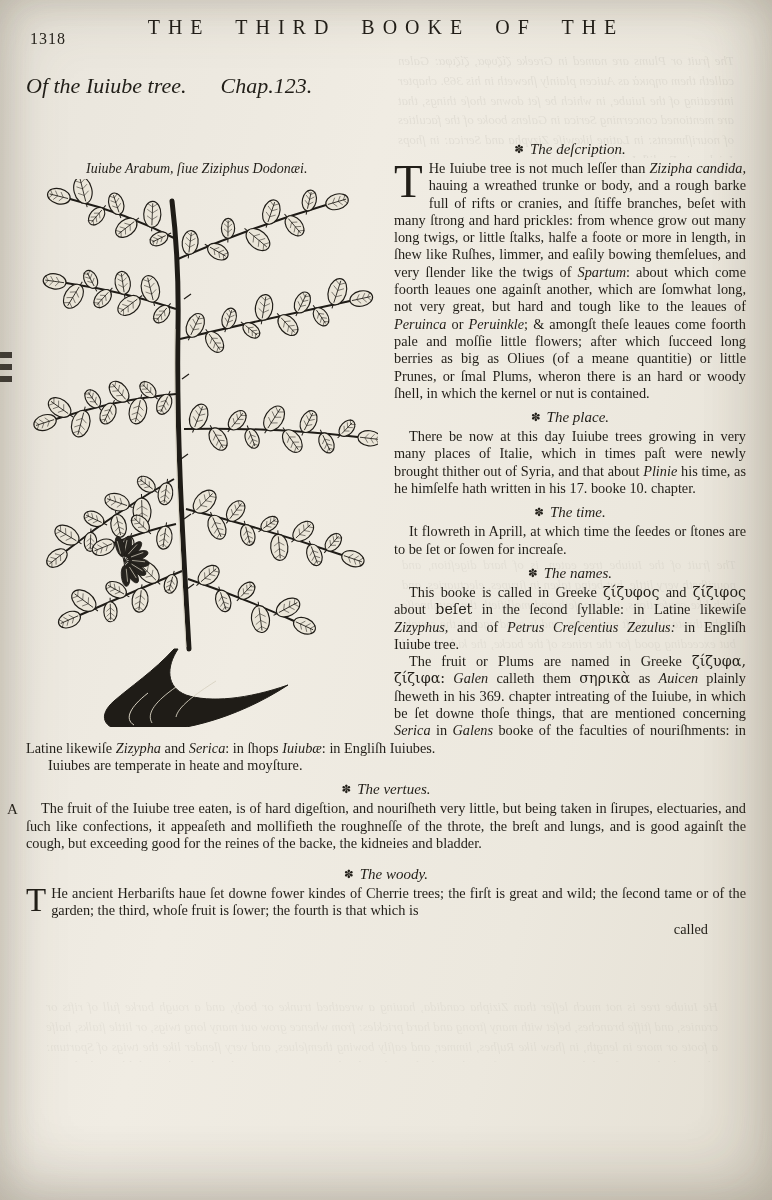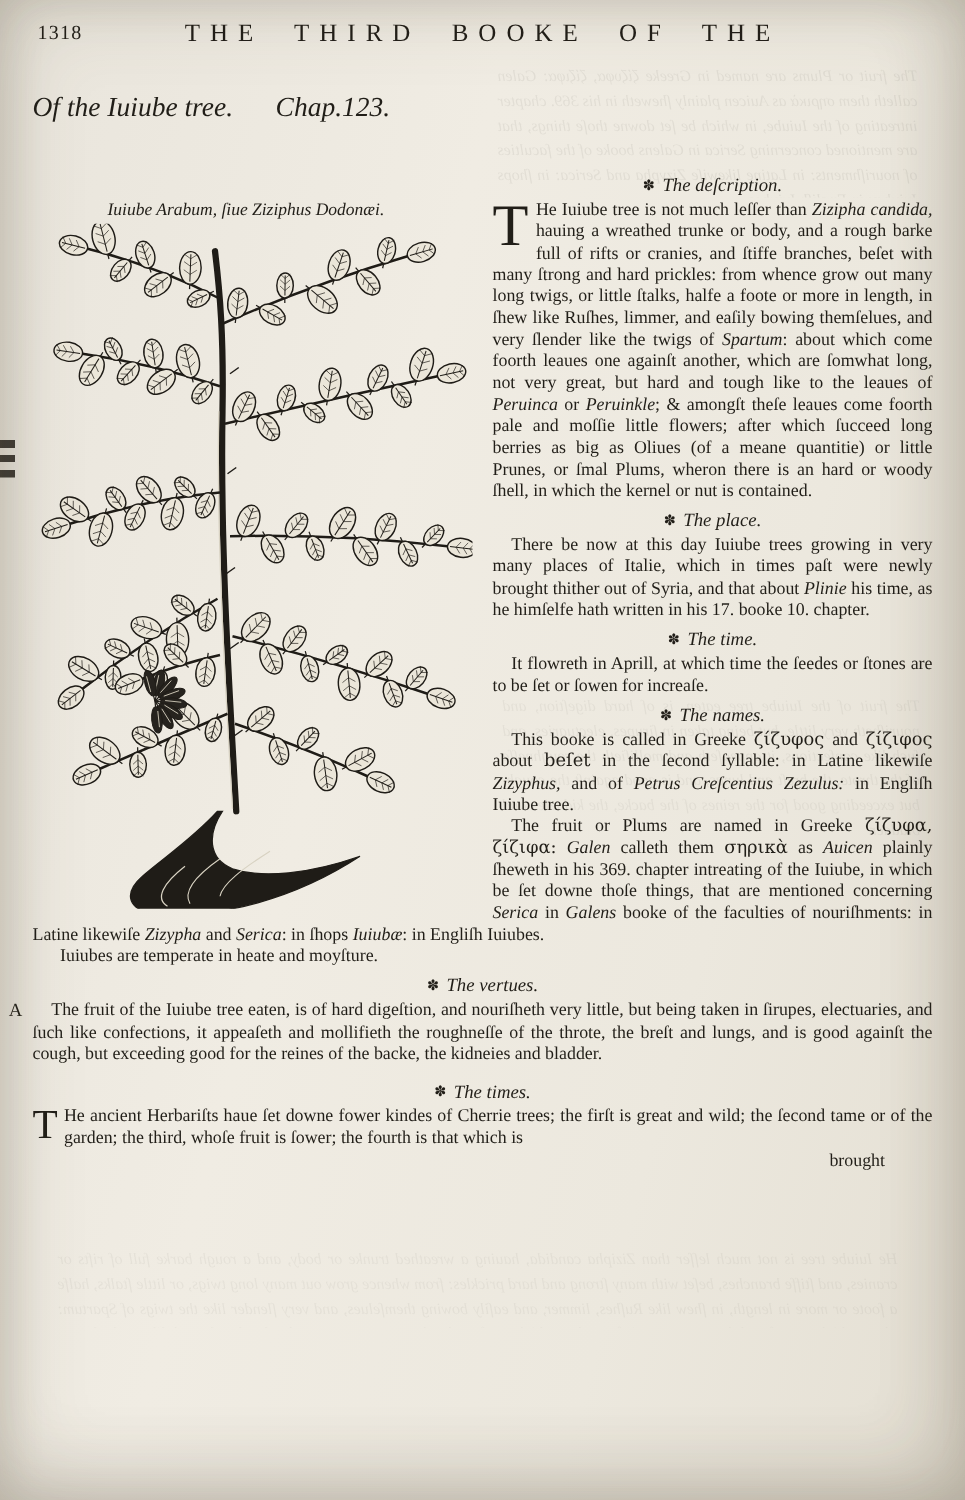--- a/index.html
+++ b/index.html
@@ -15,21 +15,21 @@
   
   .ghost{position:absolute;transform:scaleX(-1);opacity:.07;filter:blur(.5px);
     font-size:12.8px;line-height:1.55;color:#38352c;text-align:justify;
     pointer-events:none;overflow:hidden;font-style:italic;}
   .g1{top:52px;left:398px;width:336px;height:106px;}
   .g2{top:556px;left:402px;width:334px;height:168px;opacity:.055;}
   .g3{top:998px;left:46px;width:672px;height:64px;opacity:.05;}
 
   .running-head{position:relative;padding-top:16px;text-align:center;
     font-size:20px;letter-spacing:8px;word-spacing:12px;}
-  .pagenum{position:absolute;left:30px;top:18px;font-size:16px;letter-spacing:1px;}
+  .pagenum{position:absolute;left:30px;top:30px;font-size:16px;letter-spacing:1px;}
 
   .content{position:relative;padding:0 26px;}
 
   .chap-title{text-align:left;font-style:italic;font-size:22px;margin:34px 0 8px;}
   .chap-title .t{margin-right:34px;}
 
   figure.fig{float:left;width:362px;margin:14px 6px 4px 0;padding:0;}
   .cap1{font-style:italic;font-size:14px;margin-left:60px;margin-top:40px;}
   .cap2{font-size:14.5px;margin-left:8px;margin-top:1px;}
   svg.woodcut{width:352px;height:548px;display:block;margin-top:2px;}
@@ -1145,21 +1145,21 @@
     <div class="sec-head">
       <span class="orn">✽</span><span>The vertues.</span>
     </div>
     <div class="vertues-wrap">
       <span class="margin-letter">A</span>
       <p class="body indent"><span>The fruit of the Iuiube tree eaten, is of hard digeſtion, and nouriſheth very little, but being taken in ſirupes, electuaries, and ſuch like confections, it appeaſeth and mollifieth the roughneſſe of the throte, the breſt and lungs, and is good againſt the cough, but exceeding good for the reines of the backe, the kidneies and bladder.</span></p>
     </div>
 
 
     <div class="sec-head" style="margin-top:14px;">
-      <span class="orn">✽</span><span>The times.</span>
+      <span class="orn">✽</span><span>The woody.</span>
     </div>
     <p class="body">
       <span class="dropcap small">T</span><span><span>He ancient Herbariſts haue ſet downe fower kindes of Cherrie trees; the firſt is great and wild; the ſecond tame or of the garden; the third, whoſe fruit is ſower; the fourth is that which is</span></span>
     </p>
-    <div class="catchword">brought</div>
+    <div class="catchword">called</div>
 
   </div>
 </div>
 
 </body></html>

